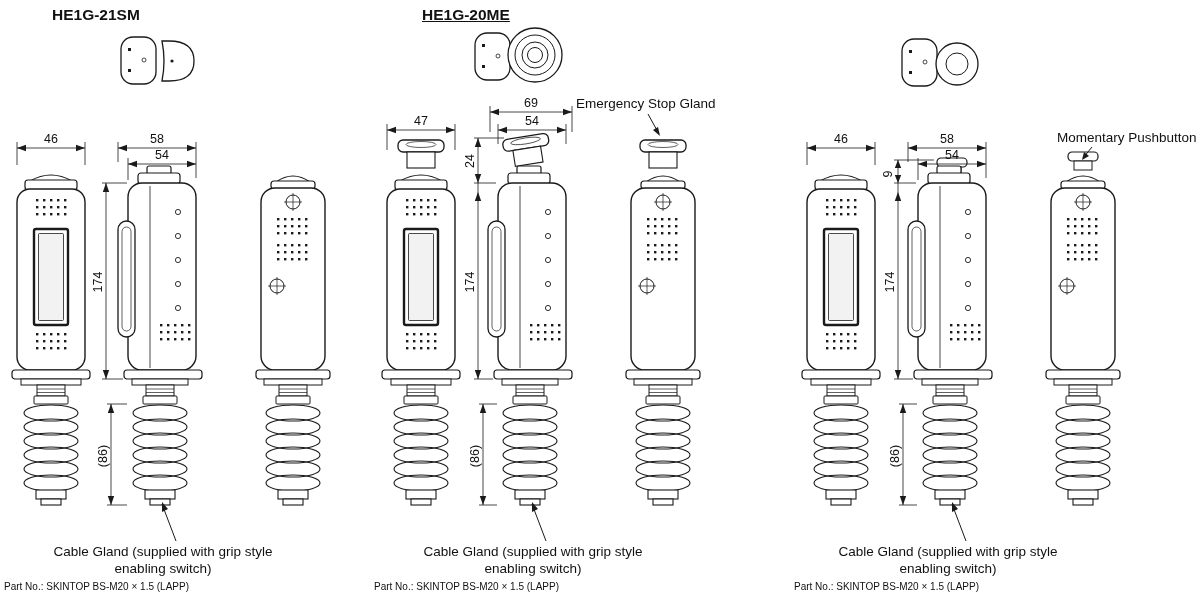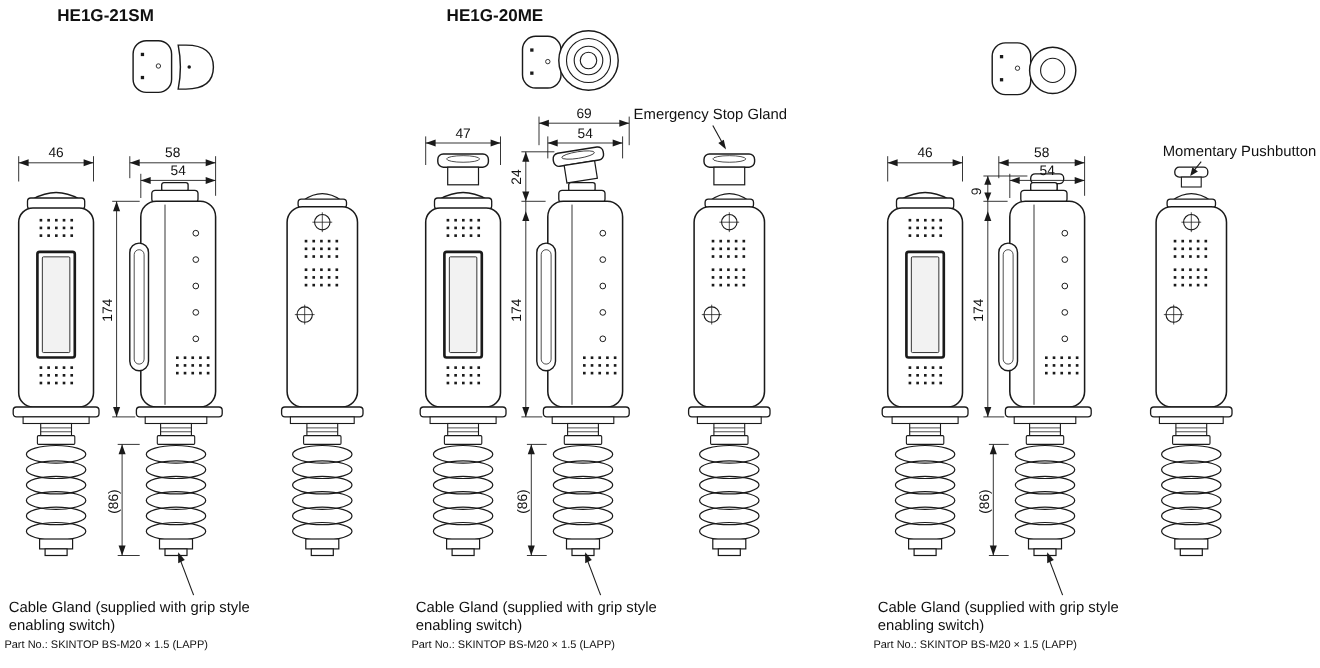--- a/index.html
+++ b/index.html
@@ -3,21 +3,21 @@
 <meta charset="utf-8">
 <style>
   html,body{margin:0;padding:0;background:#fff;}
   #stage{position:relative;width:1200px;height:607px;background:#fff;
          font-family:"Liberation Sans",sans-serif;color:#111;overflow:hidden;}
   #stage svg{position:absolute;left:0;top:0;}
   svg text{font-family:"Liberation Sans",sans-serif;font-size:12.5px;fill:#111;
            text-anchor:middle;stroke:none;}
   .group-title{position:absolute;font-size:15.5px;font-weight:bold;white-space:nowrap;margin-left:44px;}
   .annotation{position:absolute;font-size:13.5px;white-space:nowrap;}
-  .caption{position:absolute;font-size:13.5px;text-align:left;line-height:17px;}
+  .caption{position:absolute;font-size:13.5px;text-align:center;line-height:17px;}
   .part-no{position:absolute;font-size:10px;white-space:nowrap;}
 </style>
 </head>
 <body>
 
 <div id="stage">
 
 <svg width="1200" height="607" viewBox="0 0 1200 607">
   <defs>
     <g id="dots15" fill="#1a1a1a" stroke="none">
@@ -327,21 +327,21 @@
       <polygon points="1082,160 1084,152 1089,156" fill="#1a1a1a" stroke="none"></polygon>
     </g>
     <g stroke="#1a1a1a" stroke-width="1">
       <line x1="966" y1="541" x2="952" y2="504"></line>
       <polygon points="952,502 958,509 952,512" fill="#1a1a1a" stroke="none"></polygon>
     </g>
   </g>
 </svg>
 
   <div class="group-title" style="left:8px;top:6px;">HE1G-21SM</div>
-  <div class="group-title" style="left:362px;top:6px;">HE1G-20ME</div>
+  <div class="group-title" style="left:378px;top:6px;text-decoration:underline;">HE1G-20ME</div>
 
   <div class="annotation" style="left:576px;top:96px;">Emergency Stop Gland</div>
   <div class="annotation" style="left:1016px;top:130px;margin-left:41px;">Momentary Pushbutton</div>
 
   <div class="caption" style="left:8px;top:543px;width:310px;">
     <div>Cable Gland (supplied with grip style</div>
     <div>enabling switch)</div>
   </div>
   <div class="part-no" style="left:4px;top:581px;">Part No.: SKINTOP BS-M20 × 1.5 (LAPP)</div>
 

